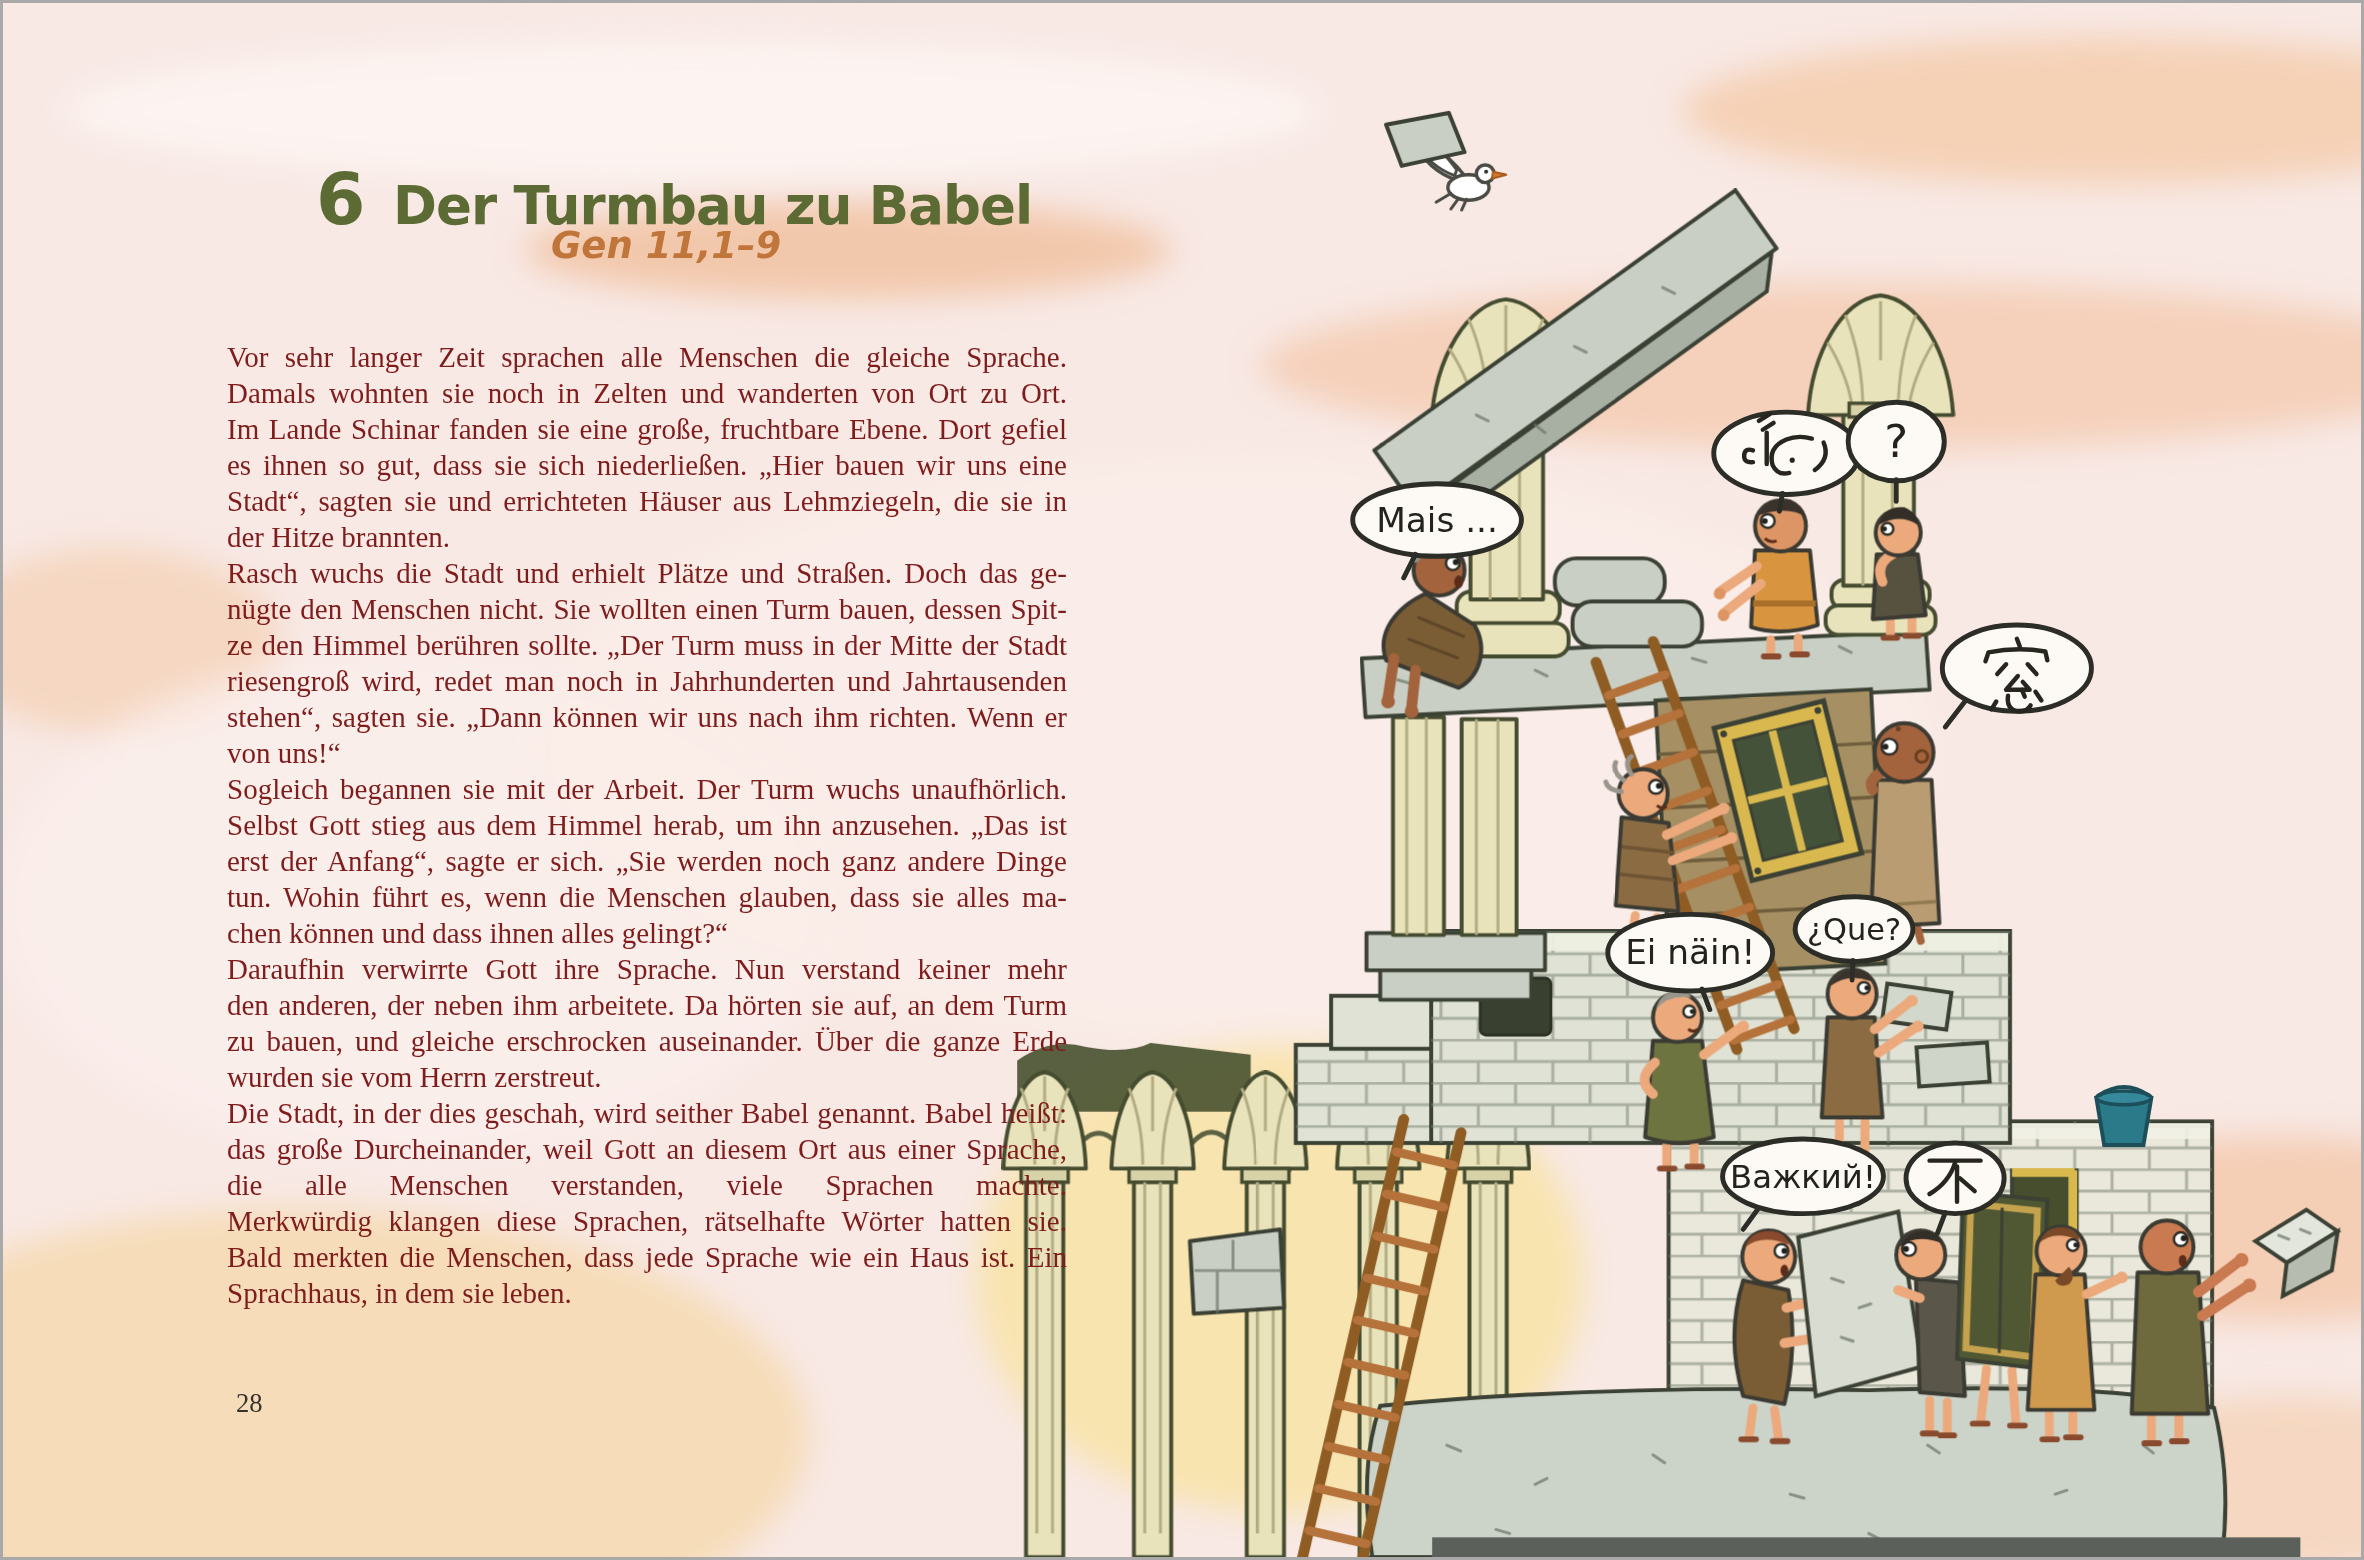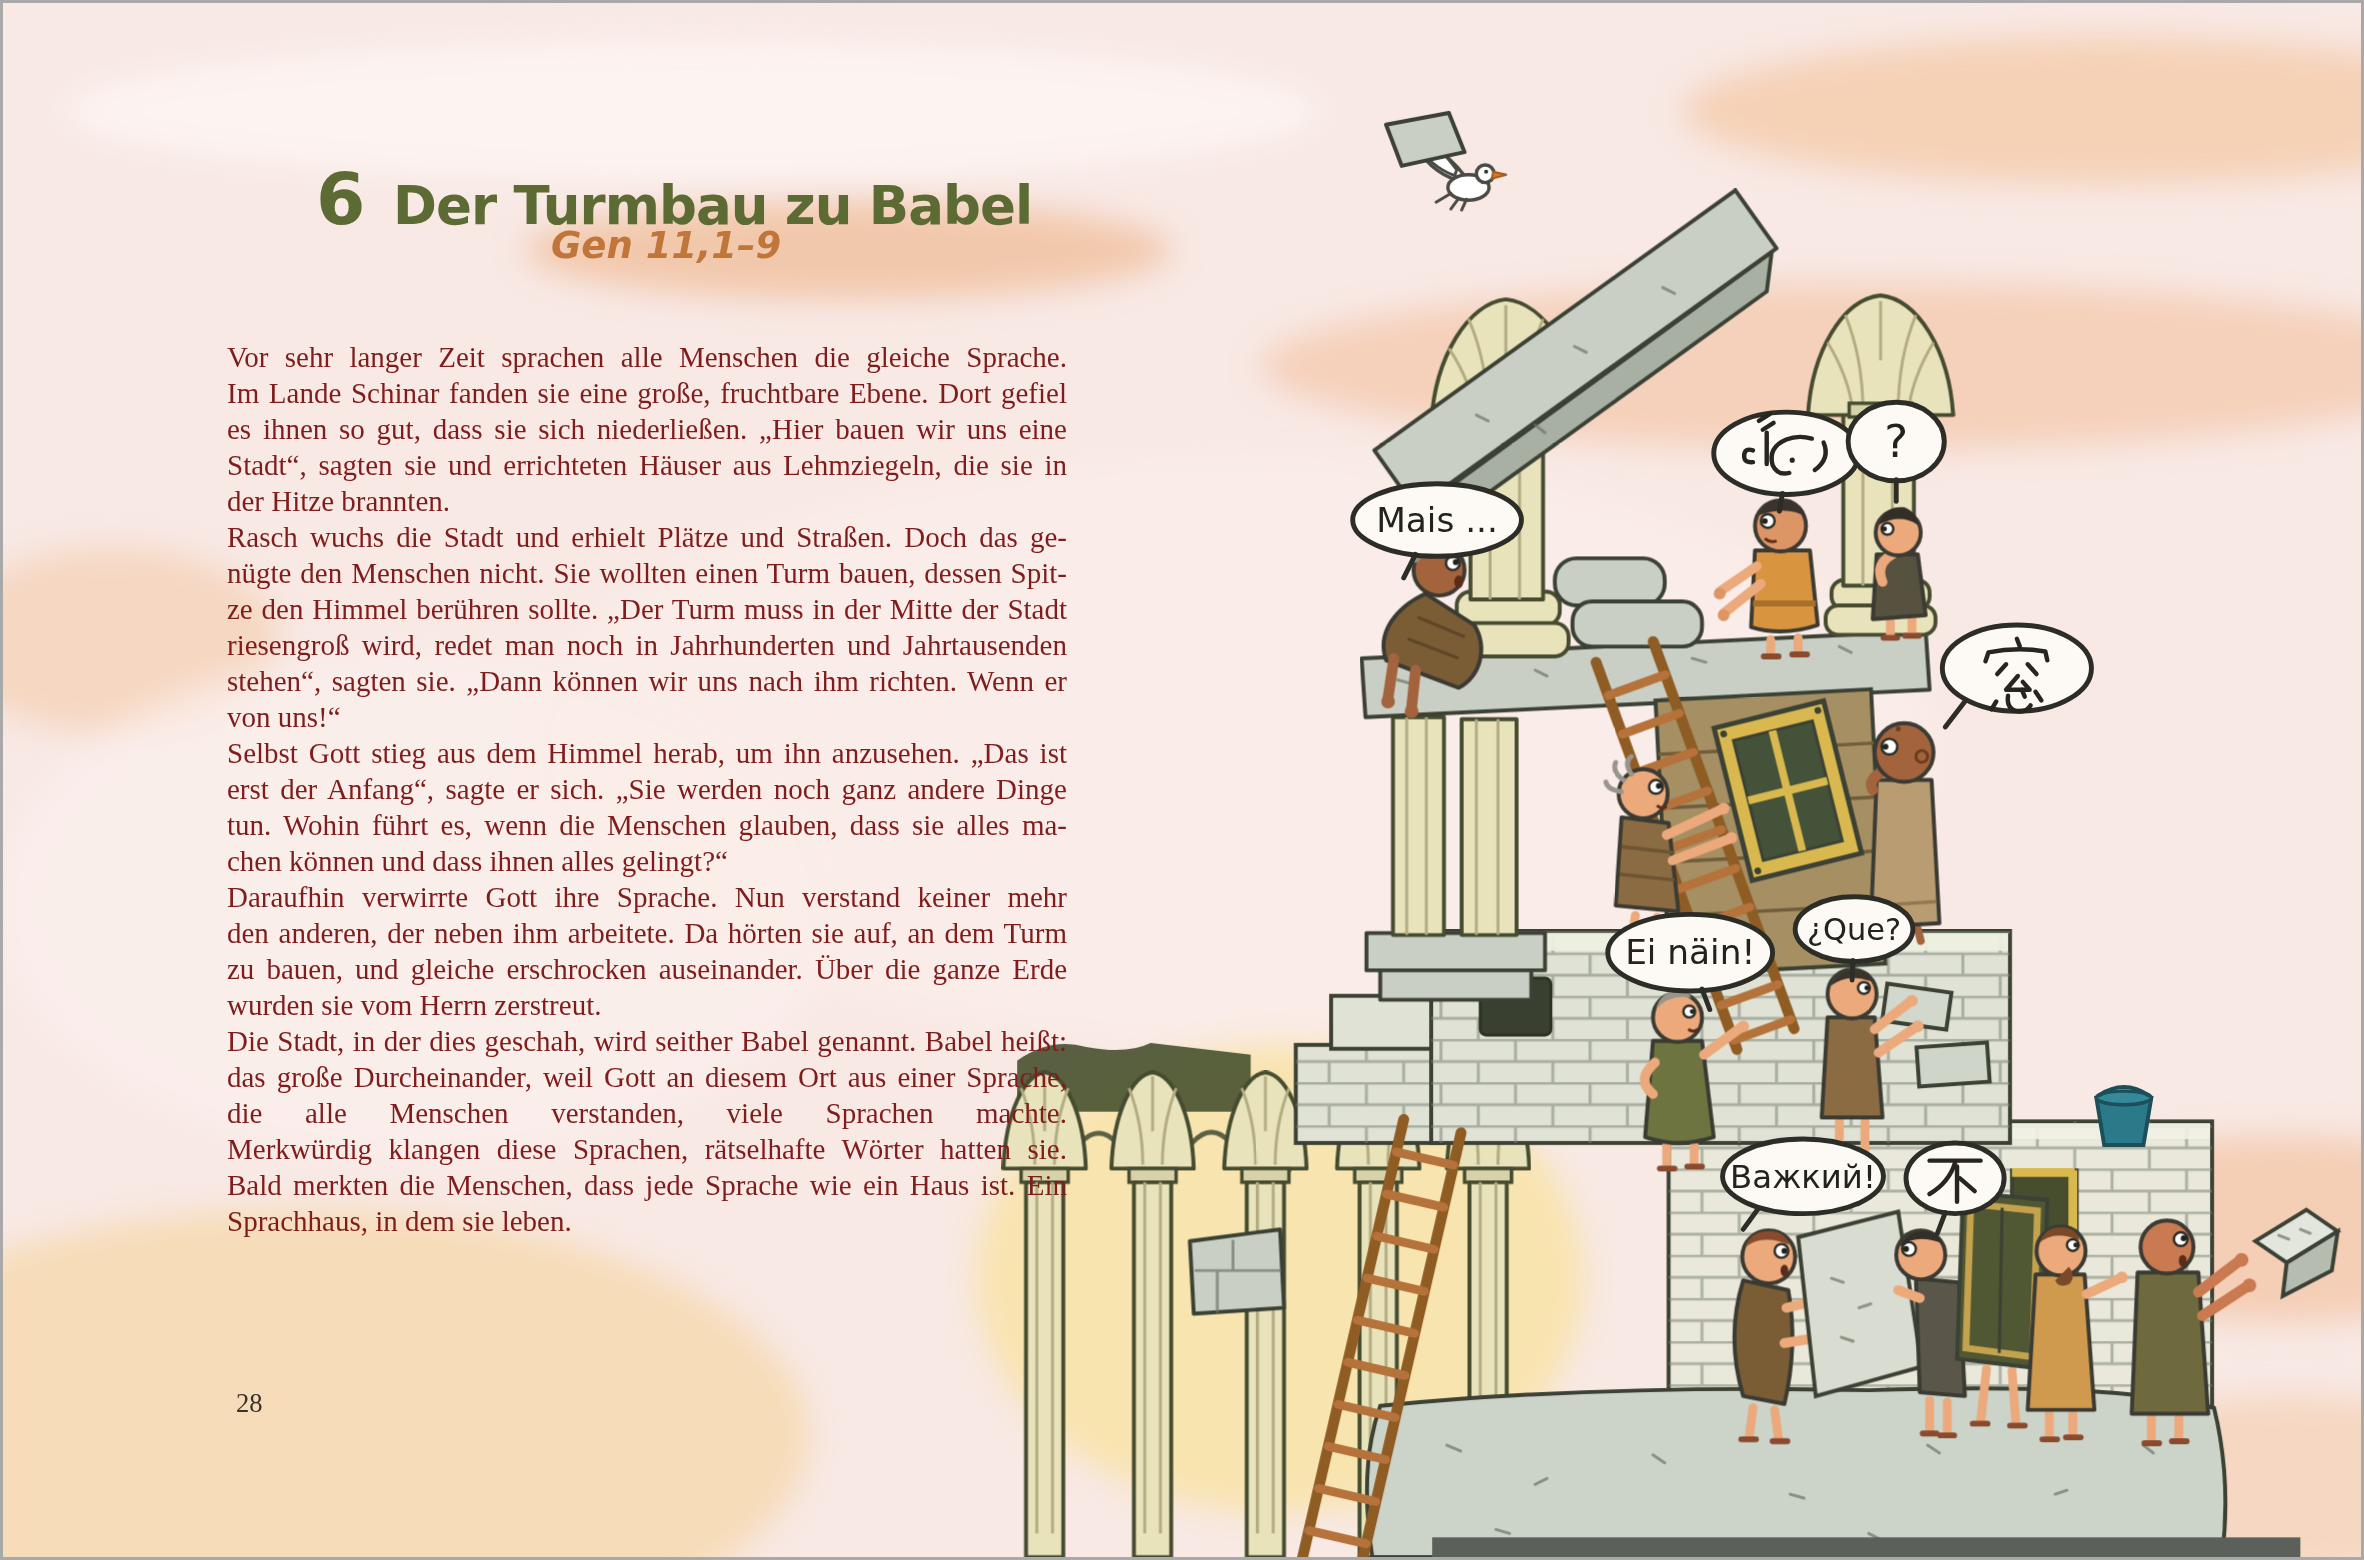--- a/index.html
+++ b/index.html
@@ -456,34 +456,36 @@
 
   <div class="chapter-title">
     <span class="chapnum">6</span>
     <span class="title-text">Der Turmbau zu Babel</span>
   </div>
   <div class="reference">Gen 11,1–9</div>
 
   <div class="body-text">
       <div>
         <div class="line">Vor sehr langer Zeit sprachen alle Menschen die gleiche Sprache.</div>
+        <div class="line">Damals wohnten sie noch in Zelten und wanderten von Ort zu Ort.</div>
         <div class="line">Im Lande Schinar fanden sie eine große, fruchtbare Ebene. Dort gefiel</div>
         <div class="line">es ihnen so gut, dass sie sich niederließen. „Hier bauen wir uns eine</div>
         <div class="line">Stadt“, sagten sie und errichteten Häuser aus Lehmziegeln, die sie in</div>
         <div class="line last">der Hitze brannten.</div>
       </div>
       <div>
         <div class="line">Rasch wuchs die Stadt und erhielt Plätze und Straßen. Doch das ge-</div>
         <div class="line">nügte den Menschen nicht. Sie wollten einen Turm bauen, dessen Spit-</div>
         <div class="line">ze den Himmel berühren sollte. „Der Turm muss in der Mitte der Stadt</div>
         <div class="line">riesengroß wird, redet man noch in Jahrhunderten und Jahrtausenden</div>
         <div class="line">stehen“, sagten sie. „Dann können wir uns nach ihm richten. Wenn er</div>
         <div class="line last">von uns!“</div>
       </div>
       <div>
+        <div class="line">Sogleich begannen sie mit der Arbeit. Der Turm wuchs unaufhörlich.</div>
         <div class="line">Selbst Gott stieg aus dem Himmel herab, um ihn anzusehen. „Das ist</div>
         <div class="line">erst der Anfang“, sagte er sich. „Sie werden noch ganz andere Dinge</div>
         <div class="line">tun. Wohin führt es, wenn die Menschen glauben, dass sie alles ma-</div>
         <div class="line last">chen können und dass ihnen alles gelingt?“</div>
       </div>
       <div>
         <div class="line">Daraufhin verwirrte Gott ihre Sprache. Nun verstand keiner mehr</div>
         <div class="line">den anderen, der neben ihm arbeitete. Da hörten sie auf, an dem Turm</div>
         <div class="line">zu bauen, und gleiche erschrocken auseinander. Über die ganze Erde</div>
         <div class="line last">wurden sie vom Herrn zerstreut.</div>

